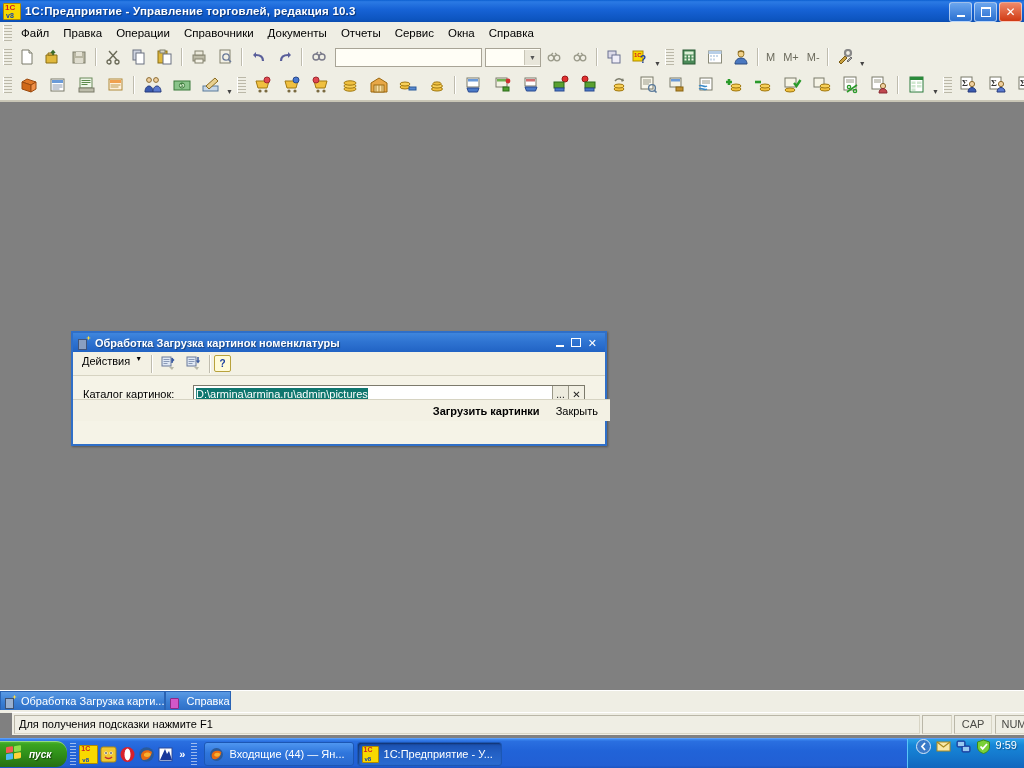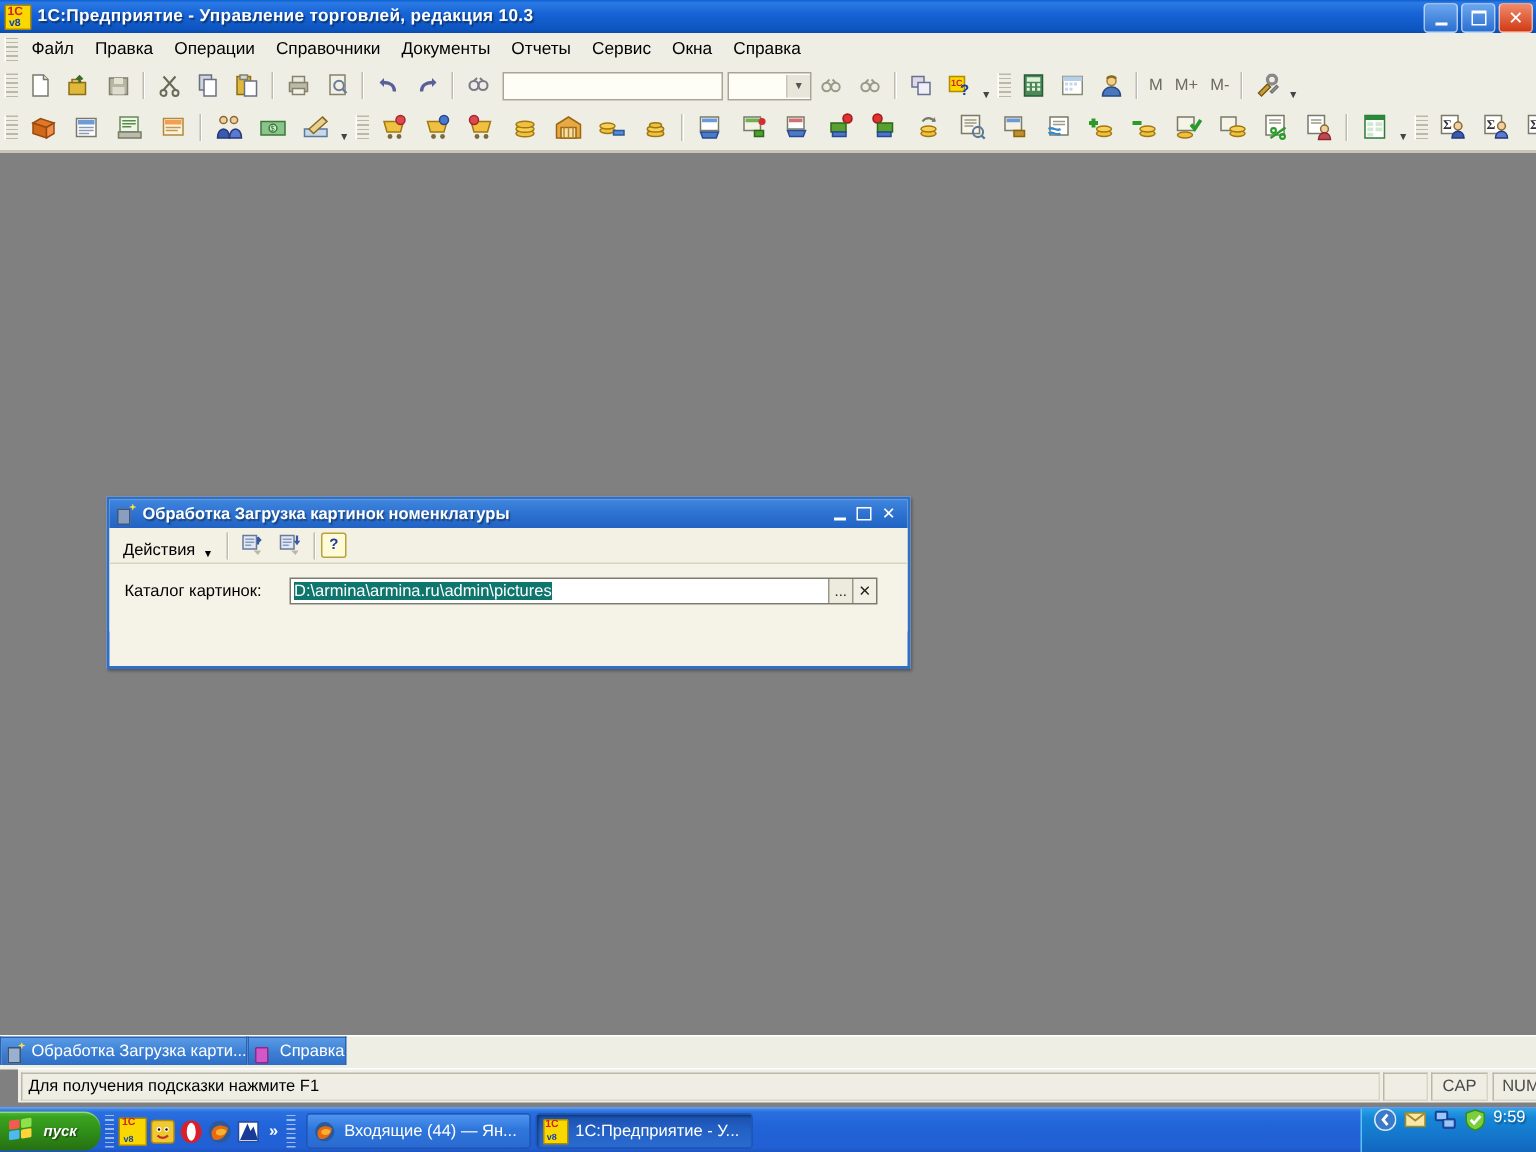--- a/index.html
+++ b/index.html
@@ -115,21 +115,21 @@
   .cw-btns{margin-left:auto;display:flex;align-items:center;gap:7px;padding-right:6px;}
   .cw-b{color:#fff;font-size:11px;cursor:default;line-height:10px;}
   .cw-b .m{display:block;width:8px;height:2px;background:#fff;margin-top:6px;}
   .cw-b .x{display:block;width:8px;height:7px;border:1.5px solid #fff;}
 
   .cw-toolbar{
     height:23px;background:#f3f1e4;border-bottom:1px solid #d6d3c2;
     display:flex;align-items:center;padding-left:3px;
   }
   .act-btn{
-    display:flex;align-items:flex-end;height:18px;padding:0 5px;font-size:11px;color:#000;
+    display:flex;align-items:flex-start;height:18px;padding:0 5px;font-size:11px;color:#000;
     cursor:default;border:1px solid transparent;
   }
   .act-btn .car{margin-left:5px;font-size:7px;}
   .cw-tbtn{width:21px;height:19px;display:flex;align-items:center;justify-content:center;
     cursor:default;border:1px solid transparent;margin:0 1px;flex:0 0 auto;}
   .helpbtn{
     width:15px;height:15px;background:#fffbd8;border:1px solid #b8a23c;border-radius:2px;
     display:flex;align-items:center;justify-content:center;
     font-size:10px;font-weight:bold;color:#1a3fa0;cursor:default;
   }
@@ -792,20 +792,24 @@
 
       <div class="cw-body">
         <div class="field-row">
           <div class="field-label">Каталог картинок:</div>
           <div class="inputwrap">
             <div class="val"><span class="sel">D:\armina\armina.ru\admin\pictures</span></div>
             <div class="btn-dots">...</div>
             <div class="btn-clr">✕</div>
           </div>
         </div>
+        <div class="cw-footer">
+          <div class="fbtn primary">Загрузить картинки</div>
+          <div class="fbtn">Закрыть</div>
+        </div>
       </div>
     </div>
 
   </div>
 
   <div class="tabstrip">
     <div class="mtab">
       <span class="ic">
           <span class="a"></span>
           <span class="b"></span>

